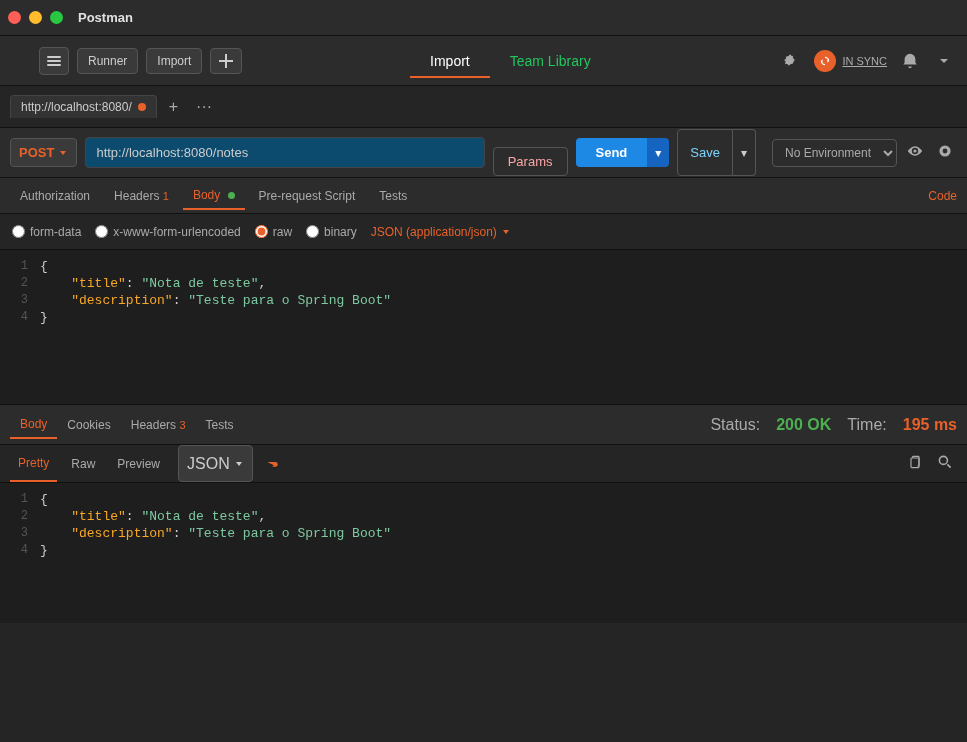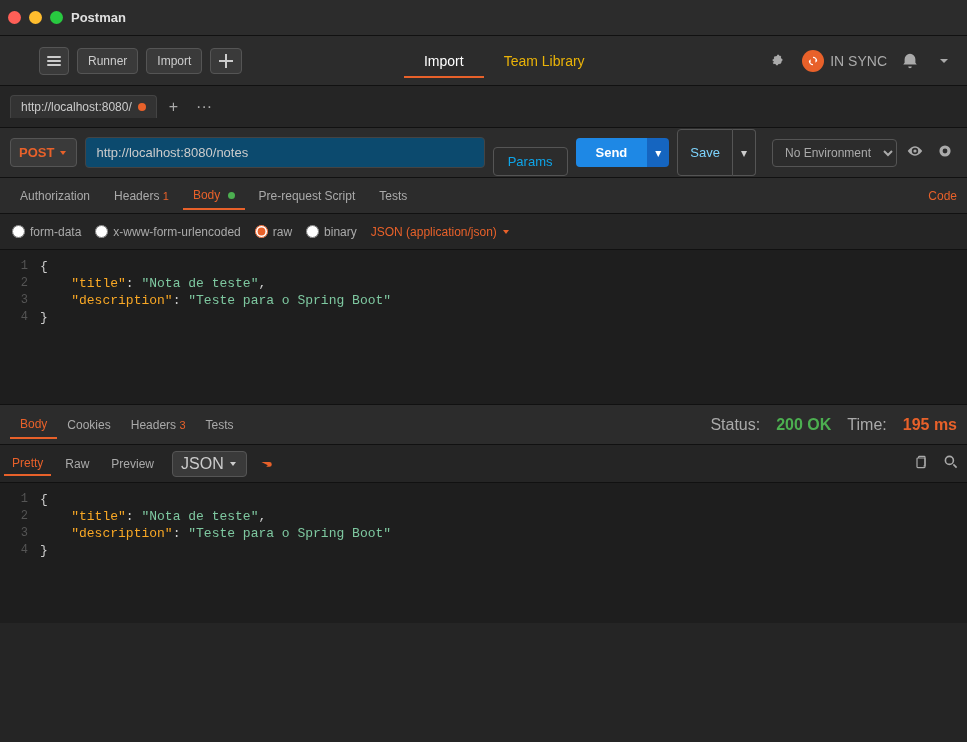--- a/index.html
+++ b/index.html
@@ -29,21 +29,21 @@
       border: none;
       cursor: pointer;
     }
     #btn-close { background: #ff5f57; }
     #btn-min { background: #ffbd2e; }
     #btn-max { background: #28c940; }
     #app-title {
       color: #e0e0e0;
       font-size: 13px;
       font-weight: 600;
-      margin-left: 0;
+      margin-left: 7px;
     }
 
     
     #toolbar {
       height: 50px;
       background: #2c2c2c;
       display: flex;
       align-items: center;
       padding: 0 12px;
       border-bottom: 1px solid #111;
@@ -80,21 +80,21 @@
     }
     .toolbar-center {
       flex: 1;
       display: flex;
       justify-content: center;
       gap: 0;
     }
     .nav-tab {
       background: none;
       border: none;
-      color: #eab308;
+      color: #22c55e;
       font-size: 14px;
       padding: 8px 20px;
       cursor: pointer;
       position: relative;
     }
     .nav-tab.active {
       color: #fff;
     }
     .nav-tab.active::after {
       content: '';
@@ -203,21 +203,21 @@
       border: 1px solid #444;
       color: #ccc;
       font-size: 13px;
       padding: 7px 10px;
       border-radius: 4px;
       outline: none;
     }
     .params-btn {
       background: none;
       border: 1px solid #555;
-      color: #0ea5e9;
+      color: #fca5a5;
       padding: 6px 14px;
       border-radius: 4px;
       cursor: pointer;
       font-size: 13px;
       margin-top: 17px;
     }
     .send-btn {
       background: #1e88e5;
       border: none;
       color: #fff;
@@ -385,22 +385,21 @@
       color: #aaa;
     }
     .status-ok { color: #4caf50; font-weight: 700; }
     .time-val { color: #e8612a; font-weight: 700; }
 
     
     #resp-toolbar {
       height: 38px;
       background: #252525;
       display: flex;
-      align-items: center;
-      padding: 0 4px;
+      padding: 0 10px;
       gap: 6px;
       border-bottom: 1px solid #111;
     }
     .resp-format-tab {
       background: none;
       border: none;
       color: #aaa;
       font-size: 12px;
       padding: 4px 8px;
       cursor: pointer;
@@ -497,21 +496,21 @@
           <path d="M10 7a3 3 0 100 6 3 3 0 000-6zm-7.07 5.07l1.42 1.42.88-.52a5.5 5.5 0 001.33.77l.17 1.02 2 0 .17-1.02a5.5 5.5 0 001.33-.77l.88.52 1.41-1.41-.52-.88a5.5 5.5 0 00.77-1.33l1.02-.17 0-2-1.02-.17a5.5 5.5 0 00-.77-1.33l.52-.88-1.41-1.41-.88.52A5.5 5.5 0 0010.17 4.1L10 3.08l-2 0-.17 1.02a5.5 5.5 0 00-1.33.77l-.88-.52L4.21 5.76l.52.88A5.5 5.5 0 004 8l-1.02.17 0 2L4 10.34a5.5 5.5 0 00.41.73z"></path>
         </svg>
       </button>
       <div class="sync-area">
         <div class="sync-icon">
           <svg width="12" height="12" viewBox="0 0 20 20" fill="#fff">
               <path d="M10 3a7 7 0 017 7h-2a5 5 0 00-5-5V3zm0 14a7 7 0 01-7-7h2a5 5 0 005 5v2z"></path>
               <path d="M17 10l-3 3V7l3 3zM3 10l3-3v6L3 10z" fill="#fff"></path>
             </svg>
         </div>
-        <span style="color:#aaa;font-size:14px;">IN SYNC</span>
+        <span style="color:#aaa;font-size:11px;text-decoration:underline;">IN SYNC</span>
       </div>
       <button class="bell-icon-btn">
         <svg width="18" height="18" viewBox="0 0 20 20" fill="#aaa">
             <path d="M10 2a6 6 0 00-6 6v4l-1.5 2h15L16 12V8a6 6 0 00-6-6zm0 16a2 2 0 002-2H8a2 2 0 002 2z"></path>
           </svg>
       </button>
       <button class="chevron-icon-btn">
         <svg width="14" height="14" viewBox="0 0 14 14" fill="#aaa">
             <path d="M3 5l4 4 4-4"></path>
           </svg>

